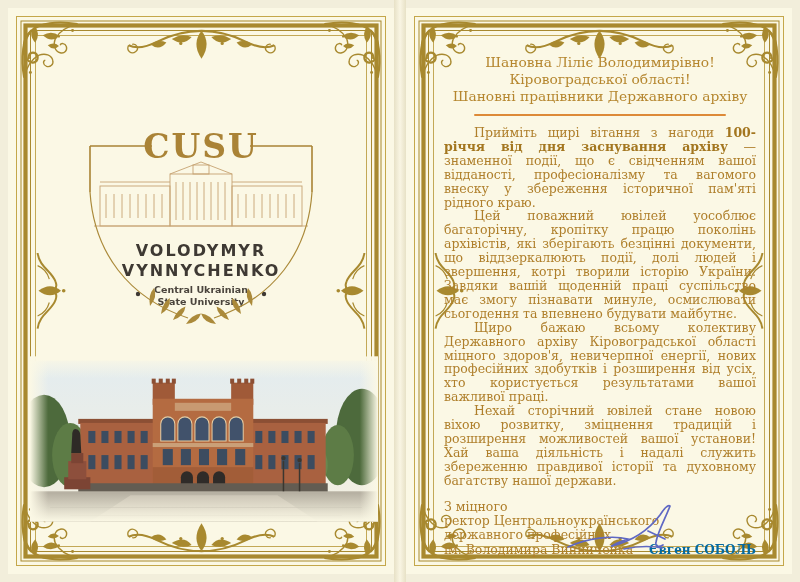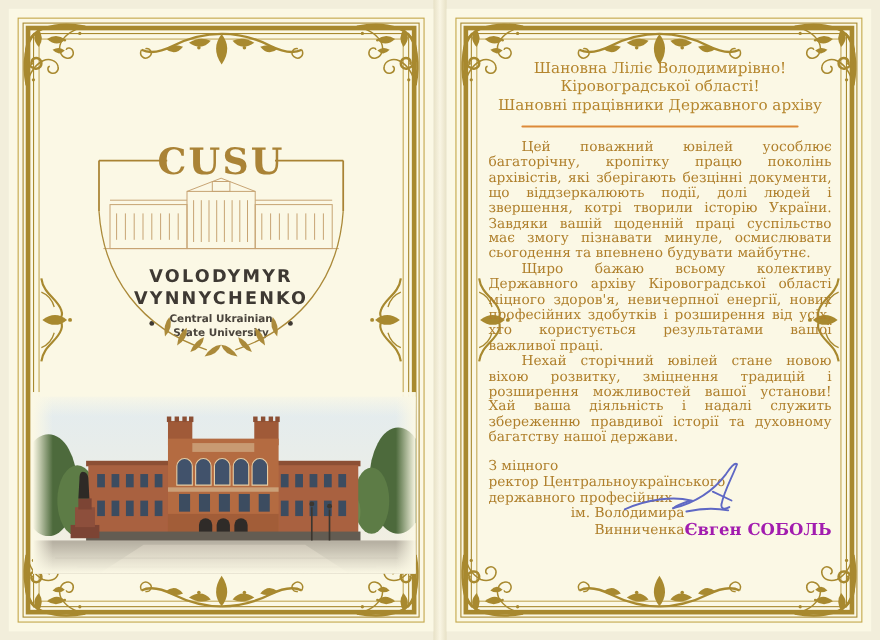--- a/index.html
+++ b/index.html
@@ -14,22 +14,22 @@
   .logo-svg{position:absolute;left:68px;top:114px;width:250px;height:214px;}
   .photo-svg{position:absolute;left:22px;top:348px;width:348px;height:166px;}
   
   .content{position:absolute;left:38px;right:36px;top:46px;color:#af7f2b;}
   .greeting{text-align:center;font-weight:normal;font-size:13.8px;line-height:17px;color:#b5862e;}
   .divider{width:252px;height:2px;background:#dd8a38;margin:9px auto 10px auto;border-radius:1px;}
   .bodytext p{margin:0;font-size:12.5px;line-height:13.9px;text-align:justify;text-indent:30px;}
   .bodytext b{color:#a3761f;}
   .signoff{margin-top:12px;font-size:12.5px;line-height:14.4px;}
   .signoff div{margin:0;}
-  .sigrow{position:relative;display:flex;justify-content:space-between;align-items:flex-end;text-align:right;}
-  .signatory{font-weight:bold;font-size:15px;color:#a21caf;white-space:nowrap;}
+  .sigrow{position:relative;display:flex;justify-content:space-between;align-items:flex-end;}
+  .signatory{font-weight:bold;font-size:12px;color:#0369a1;white-space:nowrap;}
   .signature-svg{position:absolute;left:118px;top:-42px;width:138px;height:58px;}
 </style>
 </head>
 <body>
 
 <svg width="0" height="0" style="position:absolute" aria-hidden="true">
   <defs>
     <g id="corner-orn" stroke="#a8892f" fill="#a8892f">
       <path d="M96,10 C64,4 34,8 20,22 C8,34 6,52 14,66 C18,72 26,74 30,69 C34,63 30,56 24,56 C18,56 16,62 18,66" fill="none" stroke-width="3.6"></path>
       <path d="M96,10 C78,14 66,22 60,34 C56,44 60,54 68,56 C75,58 80,52 78,46 C76,40 69,40 68,44" fill="none" stroke-width="2.2"></path>
@@ -261,20 +261,21 @@
   </svg>
 
   <div class="content">
     <div class="greeting">
       <div>Шановна Ліліє Володимирівно!</div>
       <div>Кіровоградської області!</div>
       <div>Шановні працівники Державного архіву</div>
     </div>
     <div class="divider"></div>
     <div class="bodytext">
+      <p><span>Прийміть щирі вітання з нагоди </span><b>100-річчя від дня заснування архіву</b><span> — знаменної події, що є свідченням вашої відданості, професіоналізму та вагомого внеску у збереження історичної пам'яті рідного краю.</span></p>
       <p>Цей поважний ювілей уособлює багаторічну, кропітку працю поколінь архівістів, які зберігають безцінні документи, що віддзеркалюють події, долі людей і звершення, котрі творили історію України. Завдяки вашій щоденній праці суспільство має змогу пізнавати минуле, осмислювати сьогодення та впевнено будувати майбутнє.</p>
       <p>Щиро бажаю всьому колективу Державного архіву Кіровоградської області міцного здоров'я, невичерпної енергії, нових професійних здобутків і розширення від усіх, хто користується результатами вашої важливої праці.</p>
       <p>Нехай сторічний ювілей стане новою віхою розвитку, зміцнення традицій і розширення можливостей вашої установи! Хай ваша діяльність і надалі служить збереженню правдивої історії та духовному багатству нашої держави.</p>
     </div>
     <div class="signoff">
       <div>З міцного</div>
       <div>ректор Центральноукраїнського</div>
       <div>державного професійних</div>
       <div class="sigrow">
         <span>ім. Володимира Винниченка</span>

